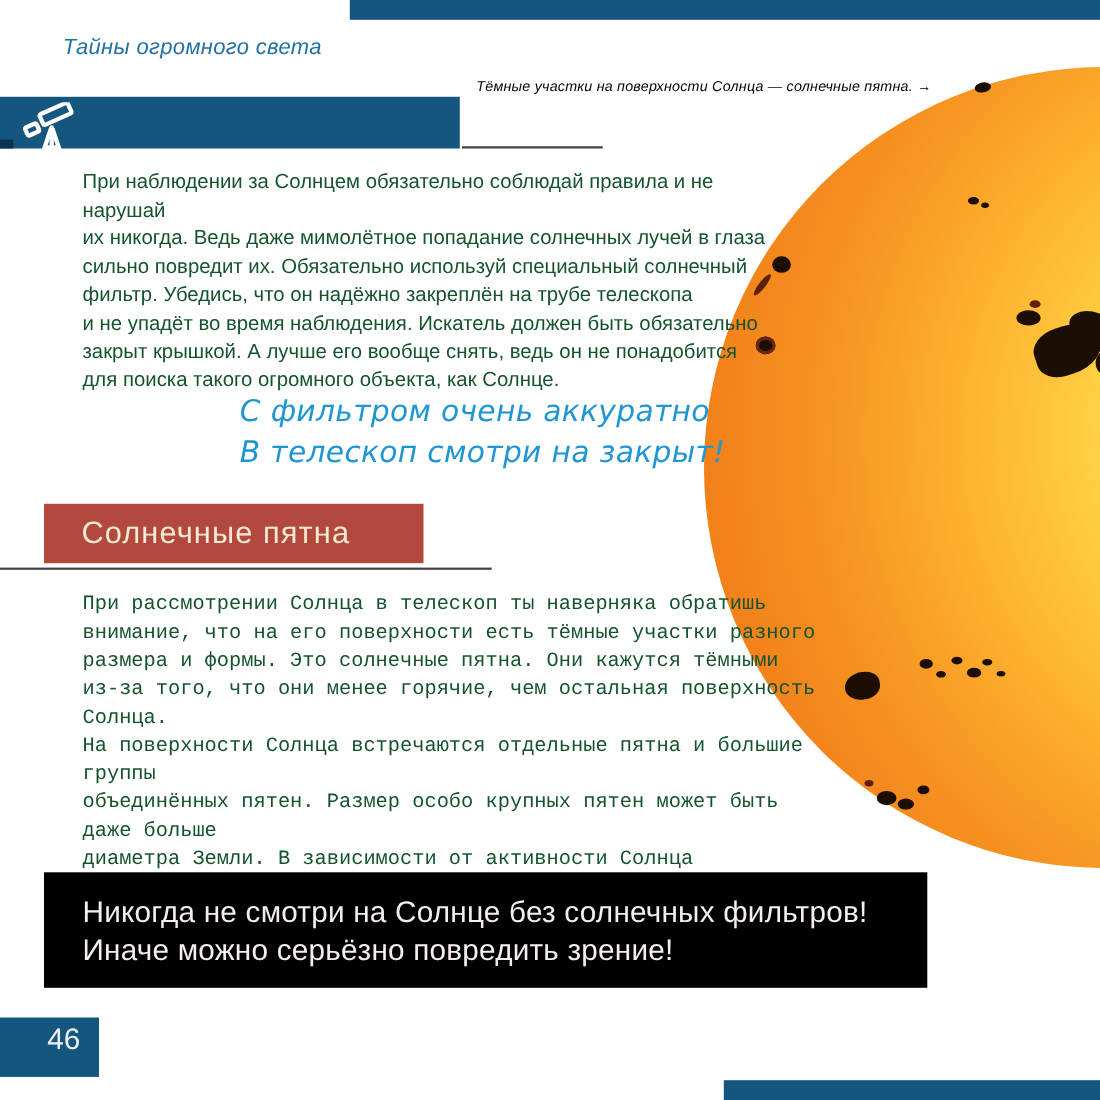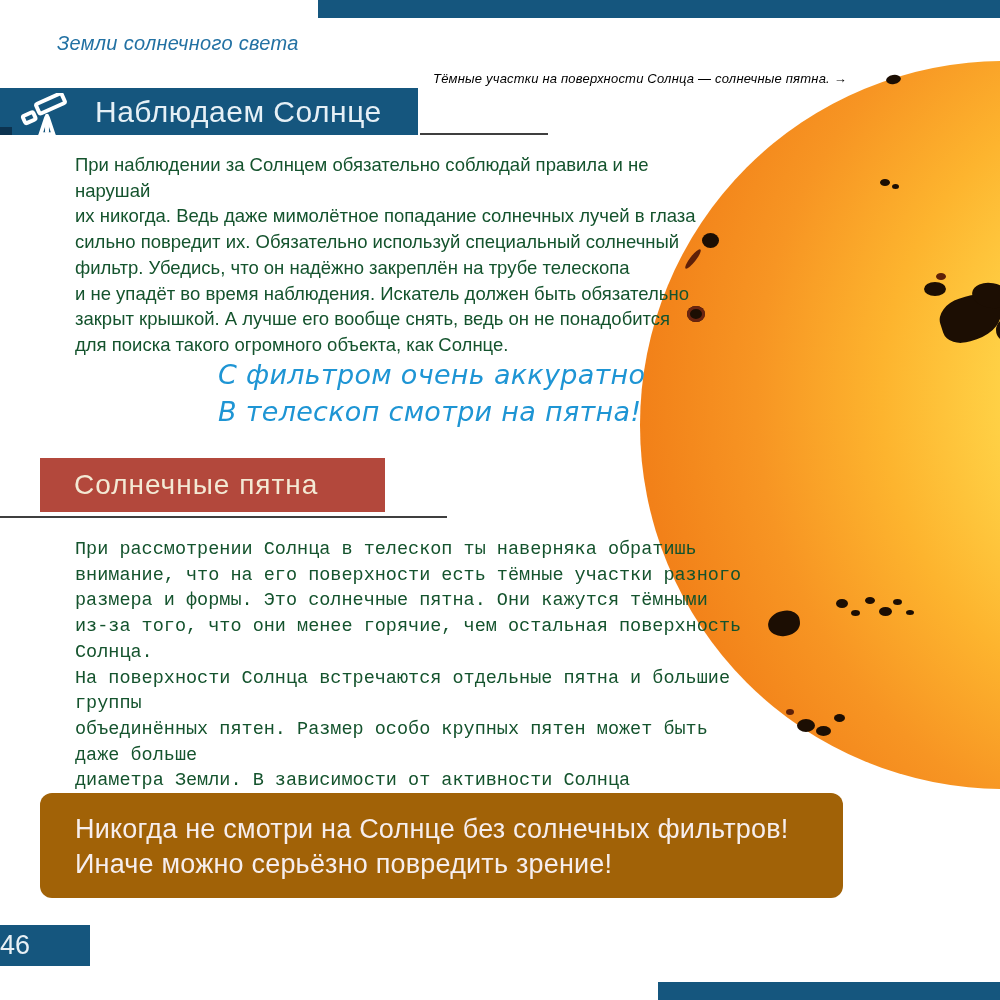--- a/index.html
+++ b/index.html
@@ -63,40 +63,40 @@
   .sub-banner{
     left:40px;top:458px;width:345px;height:54px;background:#b3483c;
     display:flex;align-items:center;
   }
   .sub-banner .title{
     color:#f3e9d4;font-size:28px;letter-spacing:1px;padding-left:34px;
     white-space:nowrap;
   }
 
   .warning-box{
-    left:40px;top:793px;width:803px;height:105px;background:#a16207;border-radius:12px;
+    left:40px;top:793px;width:803px;height:105px;background:#000000;
   }
   .warning-box .txt{
     color:#f6eeee;font-size:27px;line-height:35px;padding:19px 0 0 35px;
     white-space:pre-line;letter-spacing:.2px;
   }
 
   .page-number{
-    left:0;top:925px;width:90px;height:41px;background:#15567e;
-    color:#e8f0f5;font-size:27px;line-height:41px;text-align:left;
+    left:0;top:925px;width:90px;height:54px;background:#15567e;
+    color:#e8f0f5;font-size:27px;line-height:41px;text-align:right;
     padding-right:0;box-sizing:border-box;
   }
   .page-number span{display:inline-block;margin-right:17px;}
 </style>
 </head>
 <body>
 
 <div class="abs top-bar"></div>
 
-<div class="abs running-title">Земли солнечного света</div>
+<div class="abs running-title">Тайны огромного света</div>
 
 <div class="abs sun">
   <div class="spot" style="left:246px;top:14px;width:15px;height:9px;transform:rotate(-10deg);"></div>
   <div class="spot" style="left:240px;top:118px;width:10px;height:7px;"></div>
   <div class="spot" style="left:252px;top:123px;width:7px;height:5px;"></div>
   <div class="spot" style="left:62px;top:172px;width:17px;height:15px;"></div>
   <div class="spot pen" style="left:50px;top:186px;width:6px;height:24px;transform:rotate(38deg);"></div>
   <div class="spot" style="left:47px;top:245px;width:18px;height:16px;box-shadow:0 0 0 3px #6b2410 inset;"></div>
 
   <div class="spot" style="left:300px;top:235px;width:62px;height:44px;transform:rotate(-18deg);border-radius:46% 54% 58% 42%;"></div>
@@ -121,37 +121,36 @@
 
 <div class="abs section-banner">
   <svg class="banner-icon" viewBox="0 0 64 64" fill="none" stroke="#ffffff" stroke-width="4.5" stroke-linecap="round">
     <rect x="20" y="6" width="32" height="12" rx="2" transform="rotate(-24 36 12)"></rect>
     <rect x="5" y="24" width="13" height="9" rx="2" transform="rotate(-24 11 28)"></rect>
     <path d="M31 28 L21 58"></path>
     <path d="M33 28 L43 58"></path>
     <path d="M32 26 L32 44"></path>
     <path d="M25 47 L39 47"></path>
   </svg>
-  <span class="title">Наблюдаем Солнце</span>
 </div>
 <div class="abs banner-fold"></div>
 
 <div class="abs photo-caption">Тёмные участки на поверхности Солнца — солнечные пятна. →</div>
 <div class="abs rule-1"></div>
 
 <div class="abs body-text intro-text">При наблюдении за Солнцем обязательно соблюдай правила и не нарушай
 их никогда. Ведь даже мимолётное попадание солнечных лучей в глаза
 сильно повредит их. Обязательно используй специальный солнечный
 фильтр. Убедись, что он надёжно закреплён на трубе телескопа
 и не упадёт во время наблюдения. Искатель должен быть обязательно
 закрыт крышкой. А лучше его вообще снять, ведь он не понадобится
 для поиска такого огромного объекта, как Солнце.</div>
 
 <div class="abs handwritten">С фильтром очень аккуратно
-В телескоп смотри на пятна!</div>
+В телескоп смотри на закрыт!</div>
 
 <div class="abs sub-banner">
   <span class="title">Солнечные пятна</span>
 </div>
 <div class="abs rule-2"></div>
 
 <div class="abs body-text sunspots-text">При рассмотрении Солнца в телескоп ты наверняка обратишь
 внимание, что на его поверхности есть тёмные участки разного
 размера и формы. Это солнечные пятна. Они кажутся тёмными
 из-за того, что они менее горячие, чем остальная поверхность Солнца.

